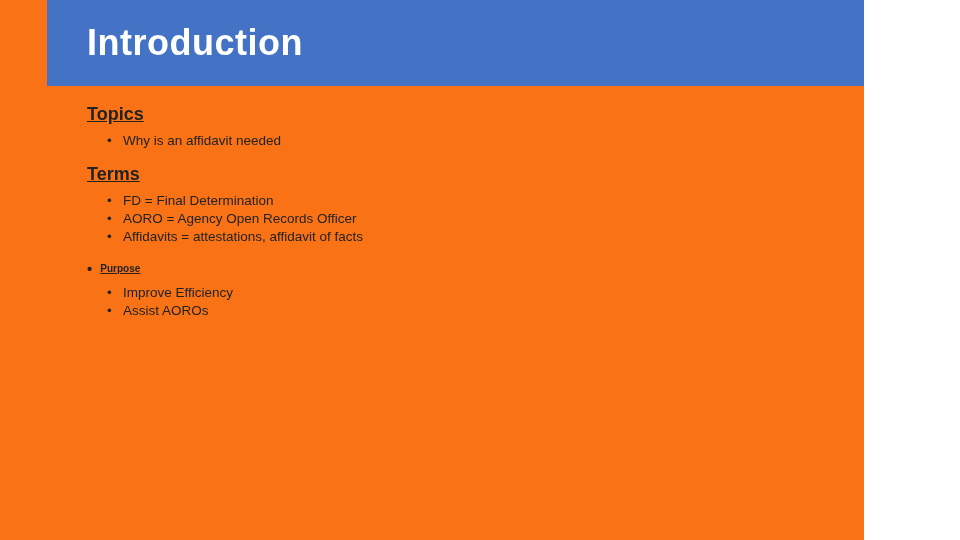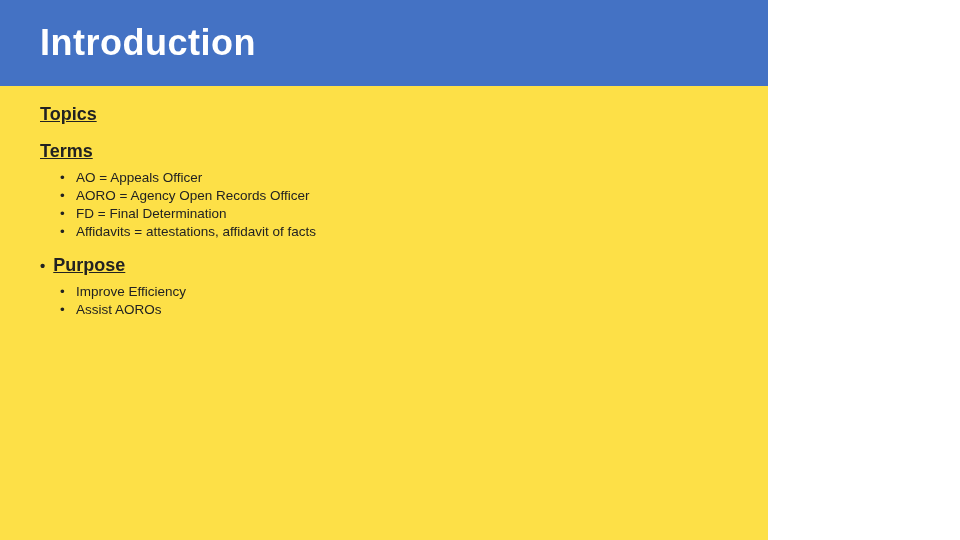--- a/index.html
+++ b/index.html
@@ -12,24 +12,25 @@
       width: 960px;
       height: 540px;
       background: #ffffff;
       font-family: Arial, sans-serif;
       font-size: 14px;
       color: #222222;
       overflow: hidden;
     }
 
     .slide-container {
-      width: 768px;
+      width: 864px;
       height: 540px;
-      background: #fde047;
+      background: #f97316;
       position: relative;
+      padding-left: 47px;
     }
 
     .header-banner {
       background: #4472C4;
       width: 100%;
       padding: 22px 40px 22px 40px;
       margin-bottom: 18px;
     }
 
     .header-title {
@@ -83,49 +84,49 @@
       margin-bottom: 8px;
     }
 
     .purpose-bullet {
       font-size: 15px;
       font-weight: bold;
       color: #222;
     }
 
     .purpose-label {
-      font-size: 18px;
+      font-size: 10px;
       font-weight: bold;
       text-decoration: underline;
       color: #222;
     }
   </style>
 </head>
 <body>
 
 <div class="slide-container">
 
   <div class="header-banner">
     <h1 class="header-title">Introduction</h1>
   </div>
 
   <div class="content-area">
 
     <div class="topics-section">
       <div class="section-heading">Topics</div>
       <ul class="bullet-list">
+        <li>Why is an affidavit needed</li>
       </ul>
     </div>
 
     <div class="terms-section">
       <div class="section-heading">Terms</div>
       <ul class="bullet-list">
-        <li>AO = Appeals Officer</li>
+        <li>FD = Final Determination</li>
         <li>AORO = Agency Open Records Officer</li>
-        <li>FD = Final Determination</li>
         <li>Affidavits = attestations, affidavit of facts</li>
       </ul>
     </div>
 
     <div class="purpose-section">
       <div class="purpose-heading">
         <span class="purpose-bullet">•</span>
         <span class="purpose-label">Purpose</span>
       </div>
       <ul class="bullet-list">

